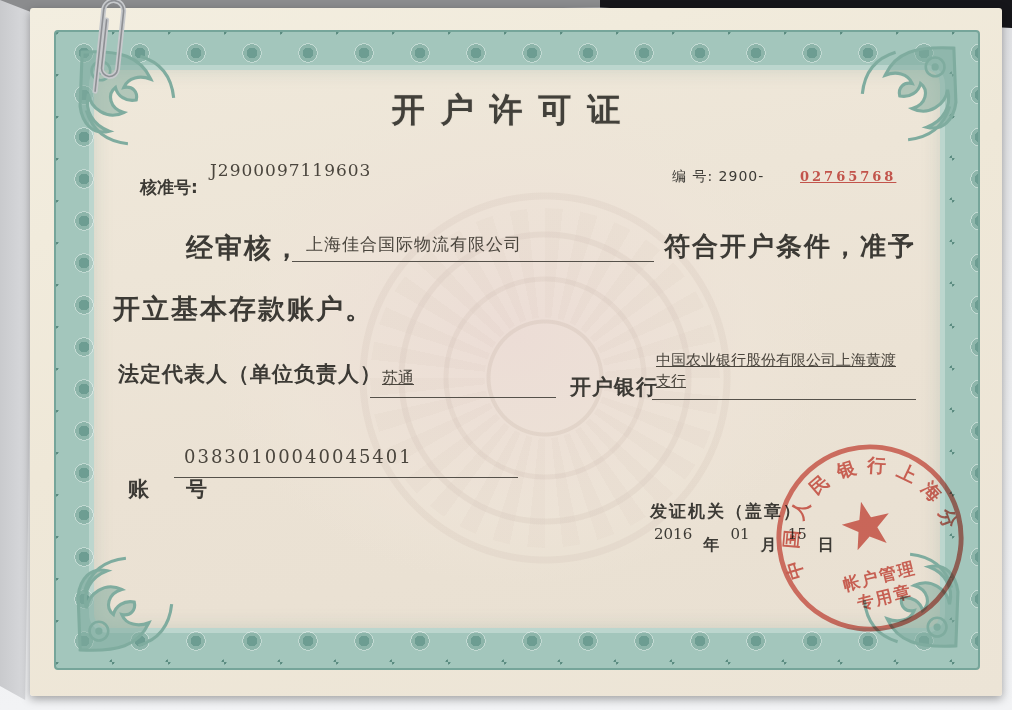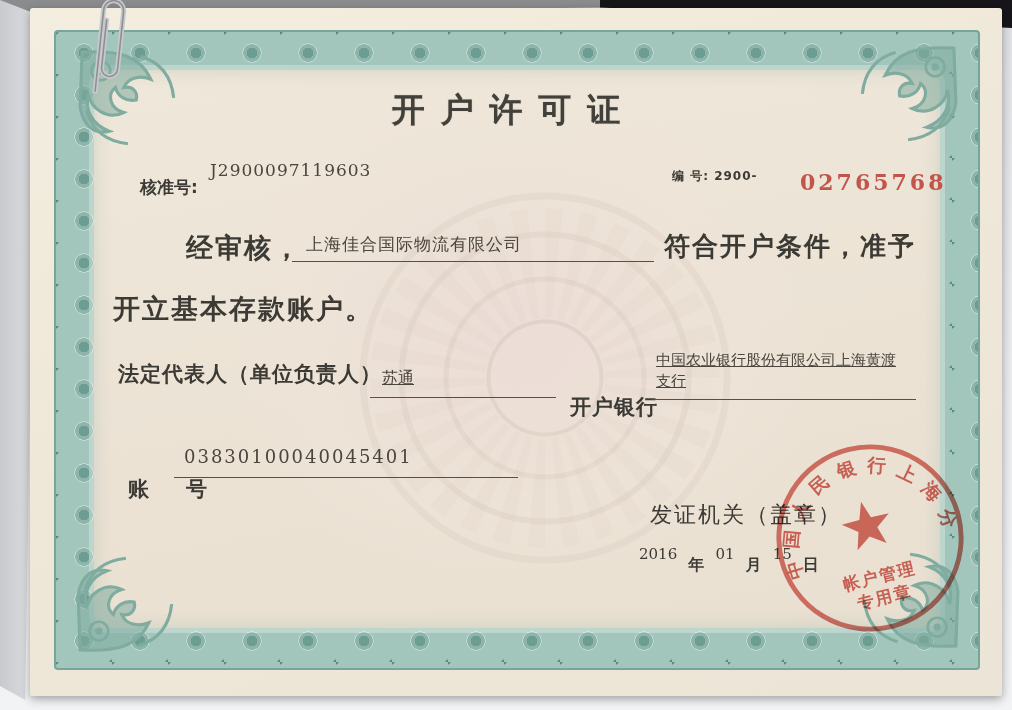--- a/index.html
+++ b/index.html
@@ -92,28 +92,28 @@
     font-family:"DejaVu Serif", serif;
     font-size:33px; font-weight:700;
     letter-spacing:.48em; text-indent:.48em;
     color:#42403a;
     text-shadow:0 0 1px rgba(60,58,50,.4);
   }
   .label-sm { font-size:17px; font-weight:700; }
   .label-lg { font-size:27px; font-weight:700; letter-spacing:2px; }
   .label-md { font-size:21px; font-weight:700; letter-spacing:1px; }
 
-  .serial-label { font-size:12px; font-weight:700; letter-spacing:1px; }
-  .serial-red   { font-size:22px; letter-spacing:3px; color:#c2544b; font-family:"DejaVu Serif",serif; font-weight:600; }
+  .serial-label { font-size:14px; font-weight:400; letter-spacing:1px; }
+  .serial-red   { font-size:13px; letter-spacing:3px; color:#c2544b; font-family:"DejaVu Serif",serif; font-weight:600;text-decoration:underline; }
 
   .fill-line { position:absolute; border-bottom:1.6px solid #55514a; }
 
   .bank-value { width:240px; font-size:15px; line-height:1.4; }
 
-  .issuer-label { font-size:22px; font-weight:400; letter-spacing:2px; }
+  .issuer-label { font-size:17px; font-weight:700; letter-spacing:2px; }
   .date-row { font-size:16px; color:#3c3a35; }
   .date-row .num  { font-family:"DejaVu Serif",serif; font-size:15px; position:relative; top:-2px; }
   .date-row .unit { font-weight:700; position:relative; top:9px; margin:0 6px 0 6px; }
 
   
   .seal { position:absolute; left:772px; top:440px; width:196px; height:196px;
           transform:rotate(-14deg); opacity:.88; mix-blend-mode:multiply; }
   .seal svg{ width:100%; height:100%; }
 
   
@@ -182,30 +182,30 @@
   <div class="abs hand" style="left:306px; top:233px; font-size:17px; letter-spacing:1px;text-align:center;">上海佳合国际物流有限公司</div>
   <div class="fill-line" style="left:292px; top:228px; width:362px; height:34px;"></div>
   <div class="abs ink label-lg" style="left:664px; top:229px; font-size:26px;">符合开户条件，准予</div>
 
   <div class="abs ink label-lg" style="left:113px; top:291px;">开立基本存款账户。</div>
 
   <div class="abs ink label-md" style="left:118px; top:360px;">法定代表人（单位负责人）</div>
   <div class="abs hand" style="left:382px; top:368px; font-size:16px;text-decoration:underline;">苏通</div>
   <div class="fill-line" style="left:370px; top:364px; width:186px; height:34px;"></div>
 
-  <div class="abs ink label-md" style="left:570px; top:373px;margin-top:20px;">开户银行</div>
+  <div class="abs ink label-md" style="left:570px; top:373px;">开户银行</div>
   <div class="abs hand bank-value" style="left:656px; top:350px;text-decoration:underline;">中国农业银行股份有限公司上海黄渡支行</div>
   <div class="fill-line" style="left:652px; top:366px; width:264px; height:34px;"></div>
 
   <div class="abs ink label-md" style="left:128px; top:475px; letter-spacing:8px;">账　号</div>
   <div class="abs hand" style="left:184px; top:446px; font-size:18px; letter-spacing:2px;">03830100040045401</div>
   <div class="fill-line" style="left:174px; top:444px; width:344px; height:34px;"></div>
 
   <div class="abs ink issuer-label" style="left:650px; top:500px;">发证机关（盖章）</div>
-  <div class="abs date-row" style="left:639px; top:526px;margin-top:20px;">
+  <div class="abs date-row" style="left:654px; top:526px;">
     <span class="num">2016</span>
     <span class="unit">年</span>
     <span class="num">01</span>
     <span class="unit">月</span>
     <span class="num">15</span>
     <span class="unit">日</span>
   </div>
 
   <div class="seal">
     <svg viewBox="0 0 200 200">

